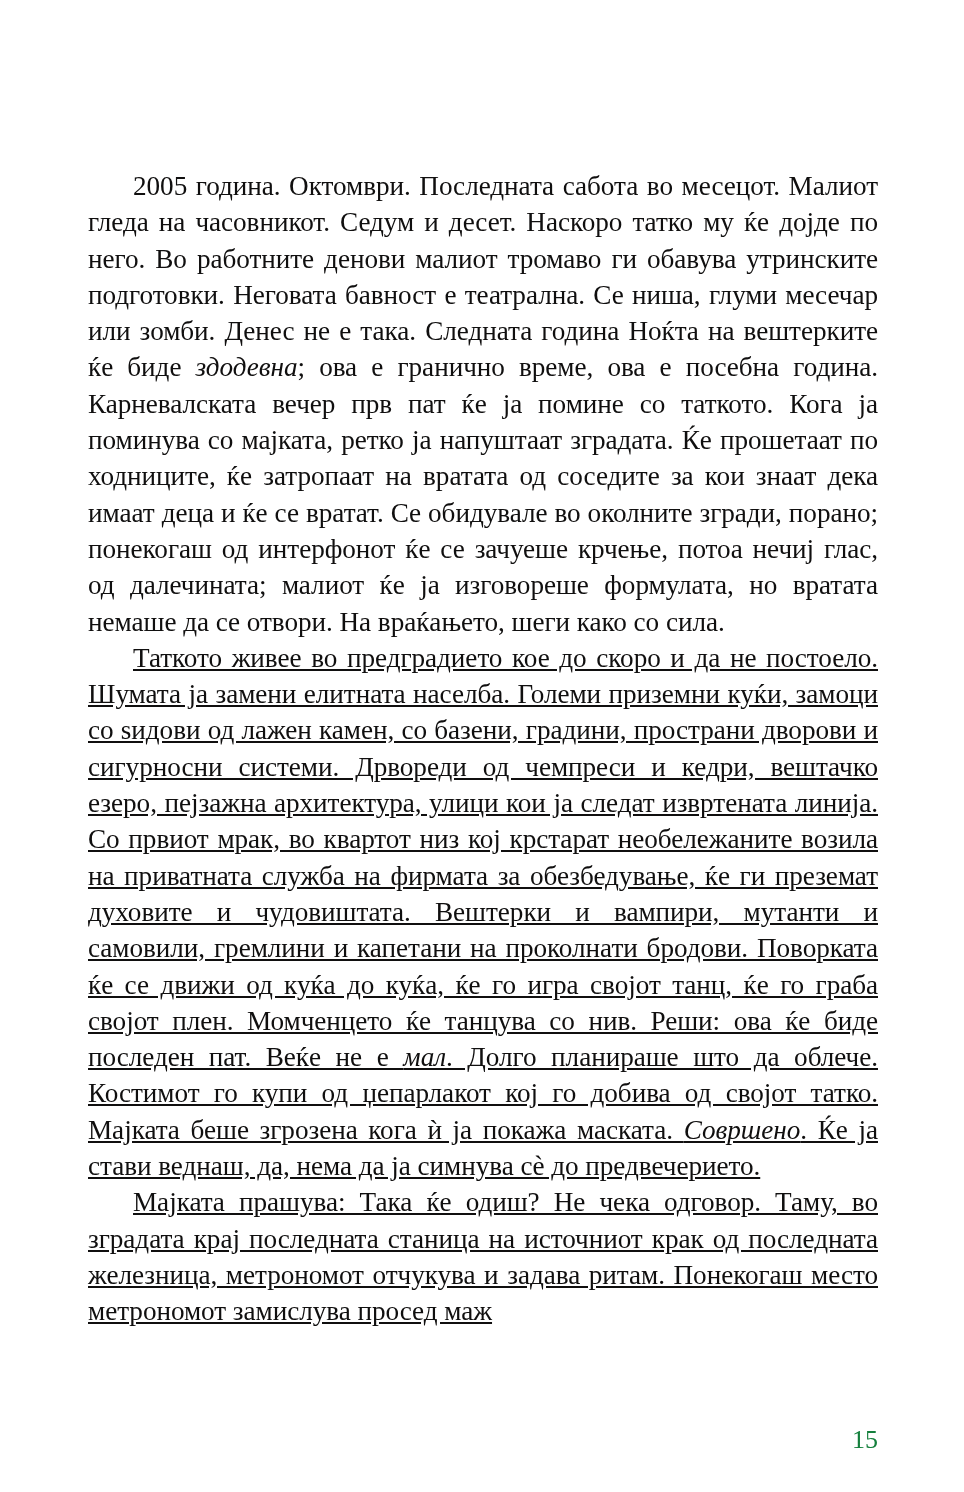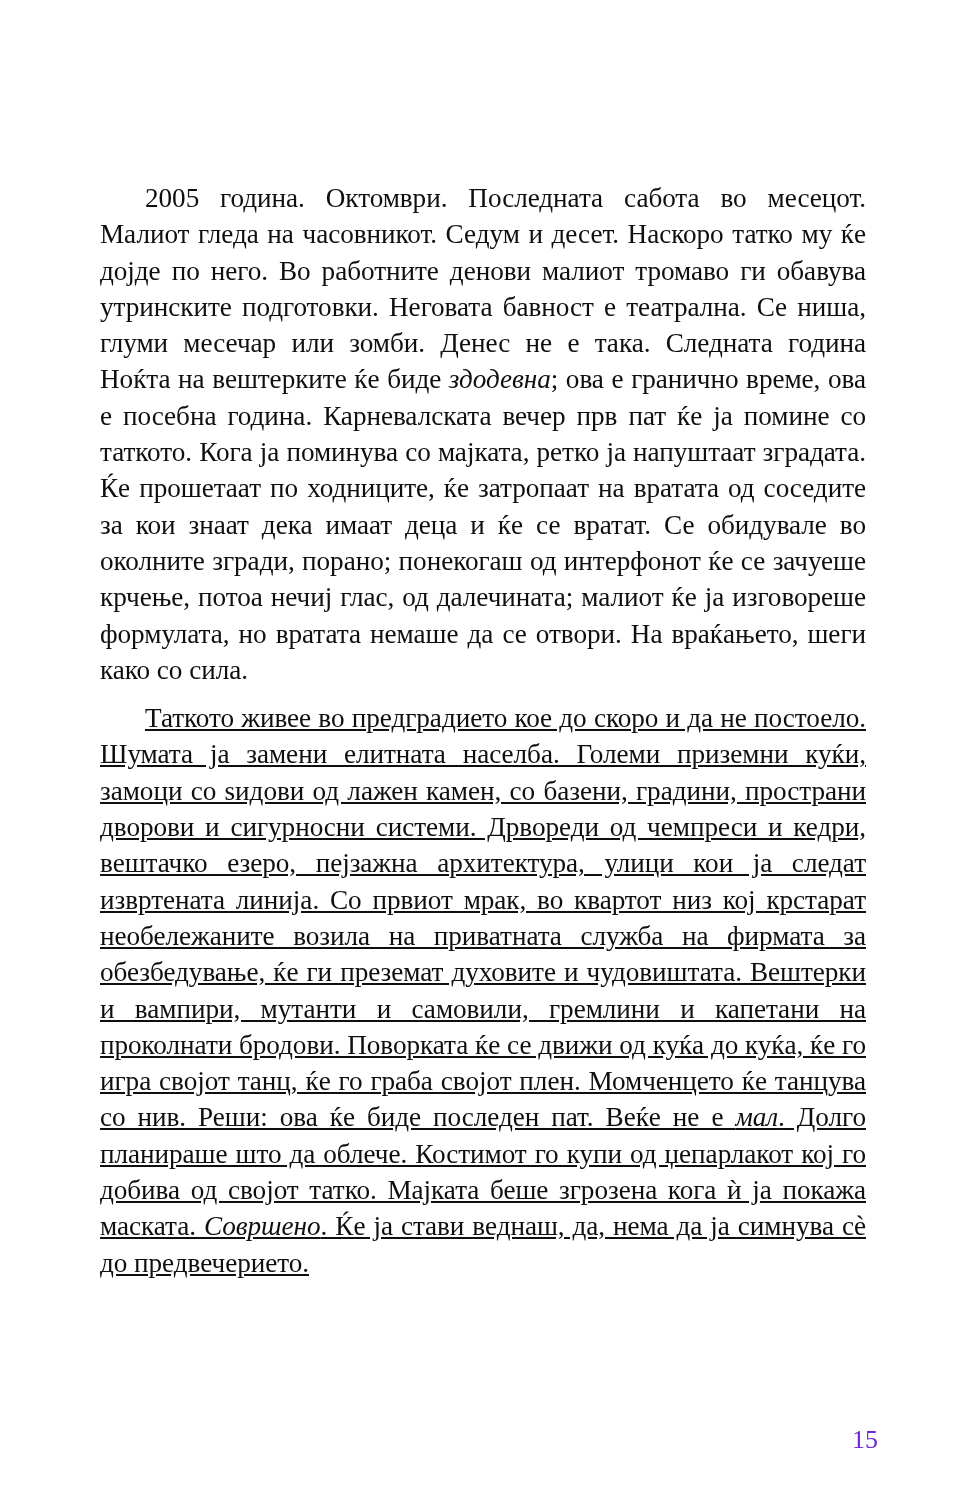--- a/index.html
+++ b/index.html
@@ -21,21 +21,21 @@
     background: #ffffff;
     box-sizing: border-box;
   }
   .text-block {
     position: absolute;
     left: 88px;
     top: 168px;
     width: 790px;
   }
   .para {
-    margin: 12px;
+    margin: 0;
     text-indent: 45px;
     text-align: justify;
     font-size: 27.2px;
     line-height: 36.3px;
     letter-spacing: -0.05px;
     word-spacing: 0px;
     -webkit-font-smoothing: antialiased;
     hyphens: none;
   }
   .para + .para {
@@ -46,28 +46,29 @@
     font-style: italic;
   }
   .folio {
     position: absolute;
     left: 88px;
     top: 1424px;
     width: 790px;
     text-align: right;
     font-size: 26px;
     line-height: 32px;
-    color: #6d28d9;
+    color: #15803d;
   }
 </style>
 </head>
 <body>
 
 <div class="page">
 
   <div class="text-block">
     <p class="para">2005 година. Октомври. Последната сабота во месецот. Малиот гледа на часовникот. Седум и десет. Наскоро татко му ќе дојде по него. Во работните денови малиот тромаво ги обавува утринските подготовки. Неговата бавност е театрална. Се ниша, глуми месечар или зомби. Денес не е така. Следната година Ноќта на вештерките ќе биде <em>здодевна</em>; ова е гранично време, ова е посебна година. Карневалската вечер прв пат ќе ја помине со таткото. Кога ја поминува со мајката, ретко ја напуштаат зградата. Ќе прошетаат по ходниците, ќе затропаат на вратата од соседите за кои знаат дека имаат деца и ќе се вратат. Се обидувале во околните згради, порано; понекогаш од интерфонот ќе се зачуеше крчење, потоа нечиј глас, од далечината; малиот ќе ја изговореше формулата, но вратата немаше да се отвори. На враќањето, шеги како со сила.</p>
     <p class="para">Таткото живее во предградието кое до скоро и да не постоело. Шумата ја замени елитната населба. Големи приземни куќи, замоци со ѕидови од лажен камен, со базени, градини, пространи дворови и сигурносни системи. Дрвореди од чемпреси и кедри, вештачко езеро, пејзажна архитектура, улици кои ја следат извртената линија. Со првиот мрак, во квартот низ кој крстарат необележаните возила на приватната служба на фирмата за обезбедување, ќе ги преземат духовите и чудовиштата. Вештерки и вампири, мутанти и самовили, гремлини и капетани на проколнати бродови. Поворката ќе се движи од куќа до куќа, ќе го игра својот танц, ќе го граба својот плен. Момченцето ќе танцува со нив. Реши: ова ќе биде последен пат. Веќе не е <em>мал</em>. Долго планираше што да облече. Костимот го купи од џепарлакот кој го добива од својот татко. Мајката беше згрозена кога ѝ ја покажа маската. <em>Совршено</em>. Ќе ја стави веднаш, да, нема да ја симнува сѐ до предвечерието.</p>
+    <p class="para">Мајката прашува: Така ќе одиш? Не чека одговор. Таму, во зградата крај последната станица на источниот крак од последната железница, метрономот отчукува и задава ритам. Понекогаш место метрономот замислува просед маж</p>
   </div>
 
   <div class="folio">15</div>
 
 </div>
 
 </body></html>

